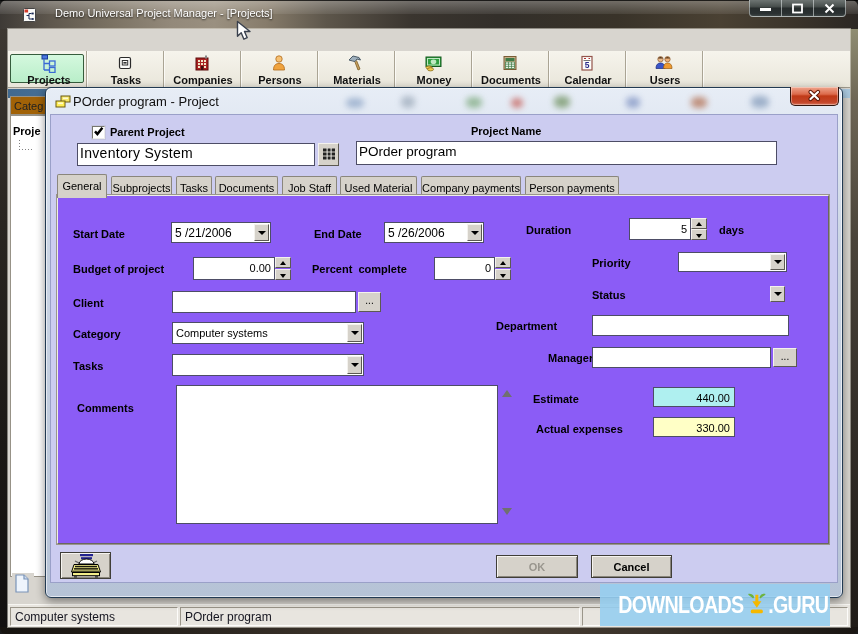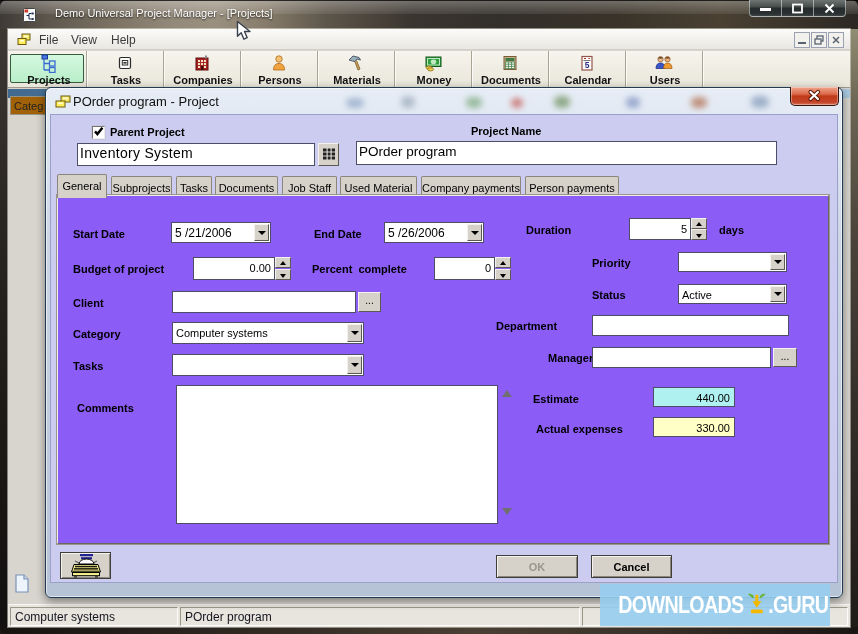--- a/index.html
+++ b/index.html
@@ -102,44 +102,20 @@
       </svg></div>
   <div class="capbtn last"><svg width="31" height="17">
         <path d="M11.5 4.5 L19.5 12.5 M19.5 4.5 L11.5 12.5" stroke="#fff" stroke-width="2"></path>
       </svg></div>
 </div>
 
 <div class="abs" style="left:0;top:29px;width:8px;height:598px;background:linear-gradient(180deg,#3d3832 0%,#2a2622 30%,#1b1815 70%,#121010 100%);"></div>
 <div class="abs" style="left:850px;top:29px;width:8px;height:598px;background:linear-gradient(180deg,#8f8d72 0%,#6e6655 12%,#4a443a 35%,#332e28 65%,#1f1b17 100%);"></div>
 <div class="abs" style="left:0;top:627px;width:858px;height:7px;border-radius:0 0 6px 6px;background:linear-gradient(90deg,#16130f 0%,#2c2620 25%,#4a3f33 55%,#3a322a 75%,#191512 100%);"></div>
 <div id="winbody" class="abs">
-  <div id="menubar" class="abs">
-    <svg class="abs" style="left:8px;top:4px" width="16" height="14" viewBox="0 0 16 14">
-      <rect x="6" y="1" width="8" height="6" fill="#f5e566" stroke="#6b5a10" stroke-width="1"></rect>
-      <rect x="8" y="2.5" width="4" height="1.6" fill="#fffbd0"></rect>
-      <rect x="2" y="5.5" width="8" height="6" fill="#ffee55" stroke="#6b5a10" stroke-width="1"></rect>
-      <rect x="4" y="7" width="4" height="1.6" fill="#fffbd0"></rect>
-    </svg>
-    <div class="menuitem" style="left:31px;">File</div>
-    <div class="menuitem" style="left:63px;">View</div>
-    <div class="menuitem" style="left:103px;">Help</div>
-    <div class="abs" style="left:786px;top:3px;width:16px;height:16px;background:#f2f1ed;border:1px solid #9aa2b2;">
-      <svg width="14" height="14">
-          <rect x="3" y="9" width="8" height="2" fill="#5a6470"></rect>
-        </svg></div>
-    <div class="abs" style="left:803px;top:3px;width:16px;height:16px;background:#f2f1ed;border:1px solid #9aa2b2;">
-      <svg width="14" height="14">
-          <rect x="5" y="3" width="6" height="5" fill="none" stroke="#5a6470" stroke-width="1.3"></rect>
-          <rect x="3" y="6" width="6" height="5" fill="#f2f1ed" stroke="#5a6470" stroke-width="1.3"></rect>
-        </svg></div>
-    <div class="abs" style="left:820px;top:3px;width:16px;height:16px;background:#f2f1ed;border:1px solid #9aa2b2;">
-      <svg width="14" height="14">
-          <path d="M4 4 L10 10 M10 4 L4 10" stroke="#5a6470" stroke-width="1.5"></path>
-        </svg></div>
-  </div>
   <div id="toolbar" class="abs">
     <div class="abs" style="left:2px;top:3px;width:74px;height:29px;background:linear-gradient(180deg,#d4f8de,#b9eec9);border:1px solid #355c3c;border-radius:2px;"></div>
     <div class="tbsep" style="left:78px;"></div>
       <div class="tbsep" style="left:155px;"></div>
     <div class="tbsep" style="left:232px;"></div>
       <div class="tbsep" style="left:309px;"></div>
     <div class="tbsep" style="left:386px;"></div>
       <div class="tbsep" style="left:463px;"></div>
     <div class="tbsep" style="left:540px;"></div>
       <div class="tbsep" style="left:617px;"></div>
@@ -211,20 +187,35 @@
       <path d="M2 14.5 C2 10.5 4 9 6.5 9 C9 9 11 10.5 11 14.5 Z" fill="#3a55c8" stroke="#1a2a7a" stroke-width="0.7"></path>
       <circle cx="13.5" cy="5.2" r="2.7" fill="#eeb078" stroke="#7a4a20" stroke-width="0.6"></circle>
       <path d="M11 4.6 A2.7 2.7 0 0 1 16 4.6 Z" fill="#5a3a1a"></path>
       <path d="M9.5 14.5 C9.5 10.5 11.3 9 13.5 9 C16 9 18 10.5 18 14.5 Z" fill="#ef9a30" stroke="#9a5c10" stroke-width="0.7"></path>
     </svg></div>
     <div class="tblabel" style="left:619px;">Users</div>
   </div>
   <div id="mdi" class="abs">
     <div id="bluestrip" class="abs"></div>
     <div id="cathdr" class="abs">Categ</div>
+    <div id="catpanel" class="abs">
+        <div style="position:absolute;left:2px;top:9px;font-size:11px;font-weight:bold;">Proje</div>
+ <svg style="position:absolute;left:8px;top:24px;" width="30" height="14">
+          <g fill="#808080">
+            <rect x="0" y="0" width="1" height="1"></rect>
+            <rect x="0" y="3" width="1" height="1"></rect>
+            <rect x="0" y="6" width="1" height="1"></rect>
+            <rect x="0" y="9" width="1" height="1"></rect>
+            <rect x="3" y="9" width="1" height="1"></rect>
+            <rect x="6" y="9" width="1" height="1"></rect>
+            <rect x="9" y="9" width="1" height="1"></rect>
+            <rect x="12" y="9" width="1" height="1"></rect>
+          </g>
+        </svg>
+      </div>
     <div id="pagebtn" class="abs"><svg width="20" height="21" viewBox="0 0 20 21">
    <path d="M4 2 L12 2 L16 6 L16 19 L4 19 Z" fill="#eef4fc" stroke="#7a94b8" stroke-width="1.2"></path>
    <path d="M12 2 L12 6 L16 6" fill="#cfdcf0" stroke="#7a94b8" stroke-width="1.2"></path>
  </svg></div>
   </div>
   <div id="statusbar" class="abs">
     <div class="statpanel" style="left:2px; width:168px;">Computer systems</div>
     <div class="statpanel" style="left:172px; width:400px;">POrder program</div>
     <div class="statpanel" style="left:574px; width:266px;"></div>
   </div>
@@ -331,21 +322,20 @@
       <div class="lbl" style="left:534px;top:61px;">Priority</div>
       <div class="field" style="left:620px;top:56px;width:109px;height:20px;"></div>
       <div class="dropbtn" style="left:712px;top:58px;width:15px;height:16px;">
           <div class="arrow-dn" style="left:3px;top:5px;"></div>
         </div>
 
       <div class="lbl" style="left:15px;top:101px;">Client</div>
       <div class="field" style="left:114px;top:95px;width:184px;height:22px;"></div>
       <div class="dropbtn" style="left:300px;top:96px;width:23px;height:20px;text-align:center;font-size:10px;color:#000;padding-top:2px;">...</div>
       <div class="lbl" style="left:534px;top:93px;">Status</div>
-      <div class="field" style="left:620px;top:88px;width:109px;height:20px;">Active</div>
       <div class="dropbtn" style="left:712px;top:90px;width:15px;height:16px;">
           <div class="arrow-dn" style="left:3px;top:5px;"></div>
         </div>
 
       <div class="lbl" style="left:15px;top:132px;">Category</div>
       <div class="field" style="left:114px;top:126px;width:192px;height:22px;">Computer systems</div>
       <div class="dropbtn" style="left:289px;top:128px;width:15px;height:18px;">
           <div class="arrow-dn" style="left:3px;top:6px;"></div>
         </div>
       <div class="lbl" style="left:438px;top:124px;">Department</div>

